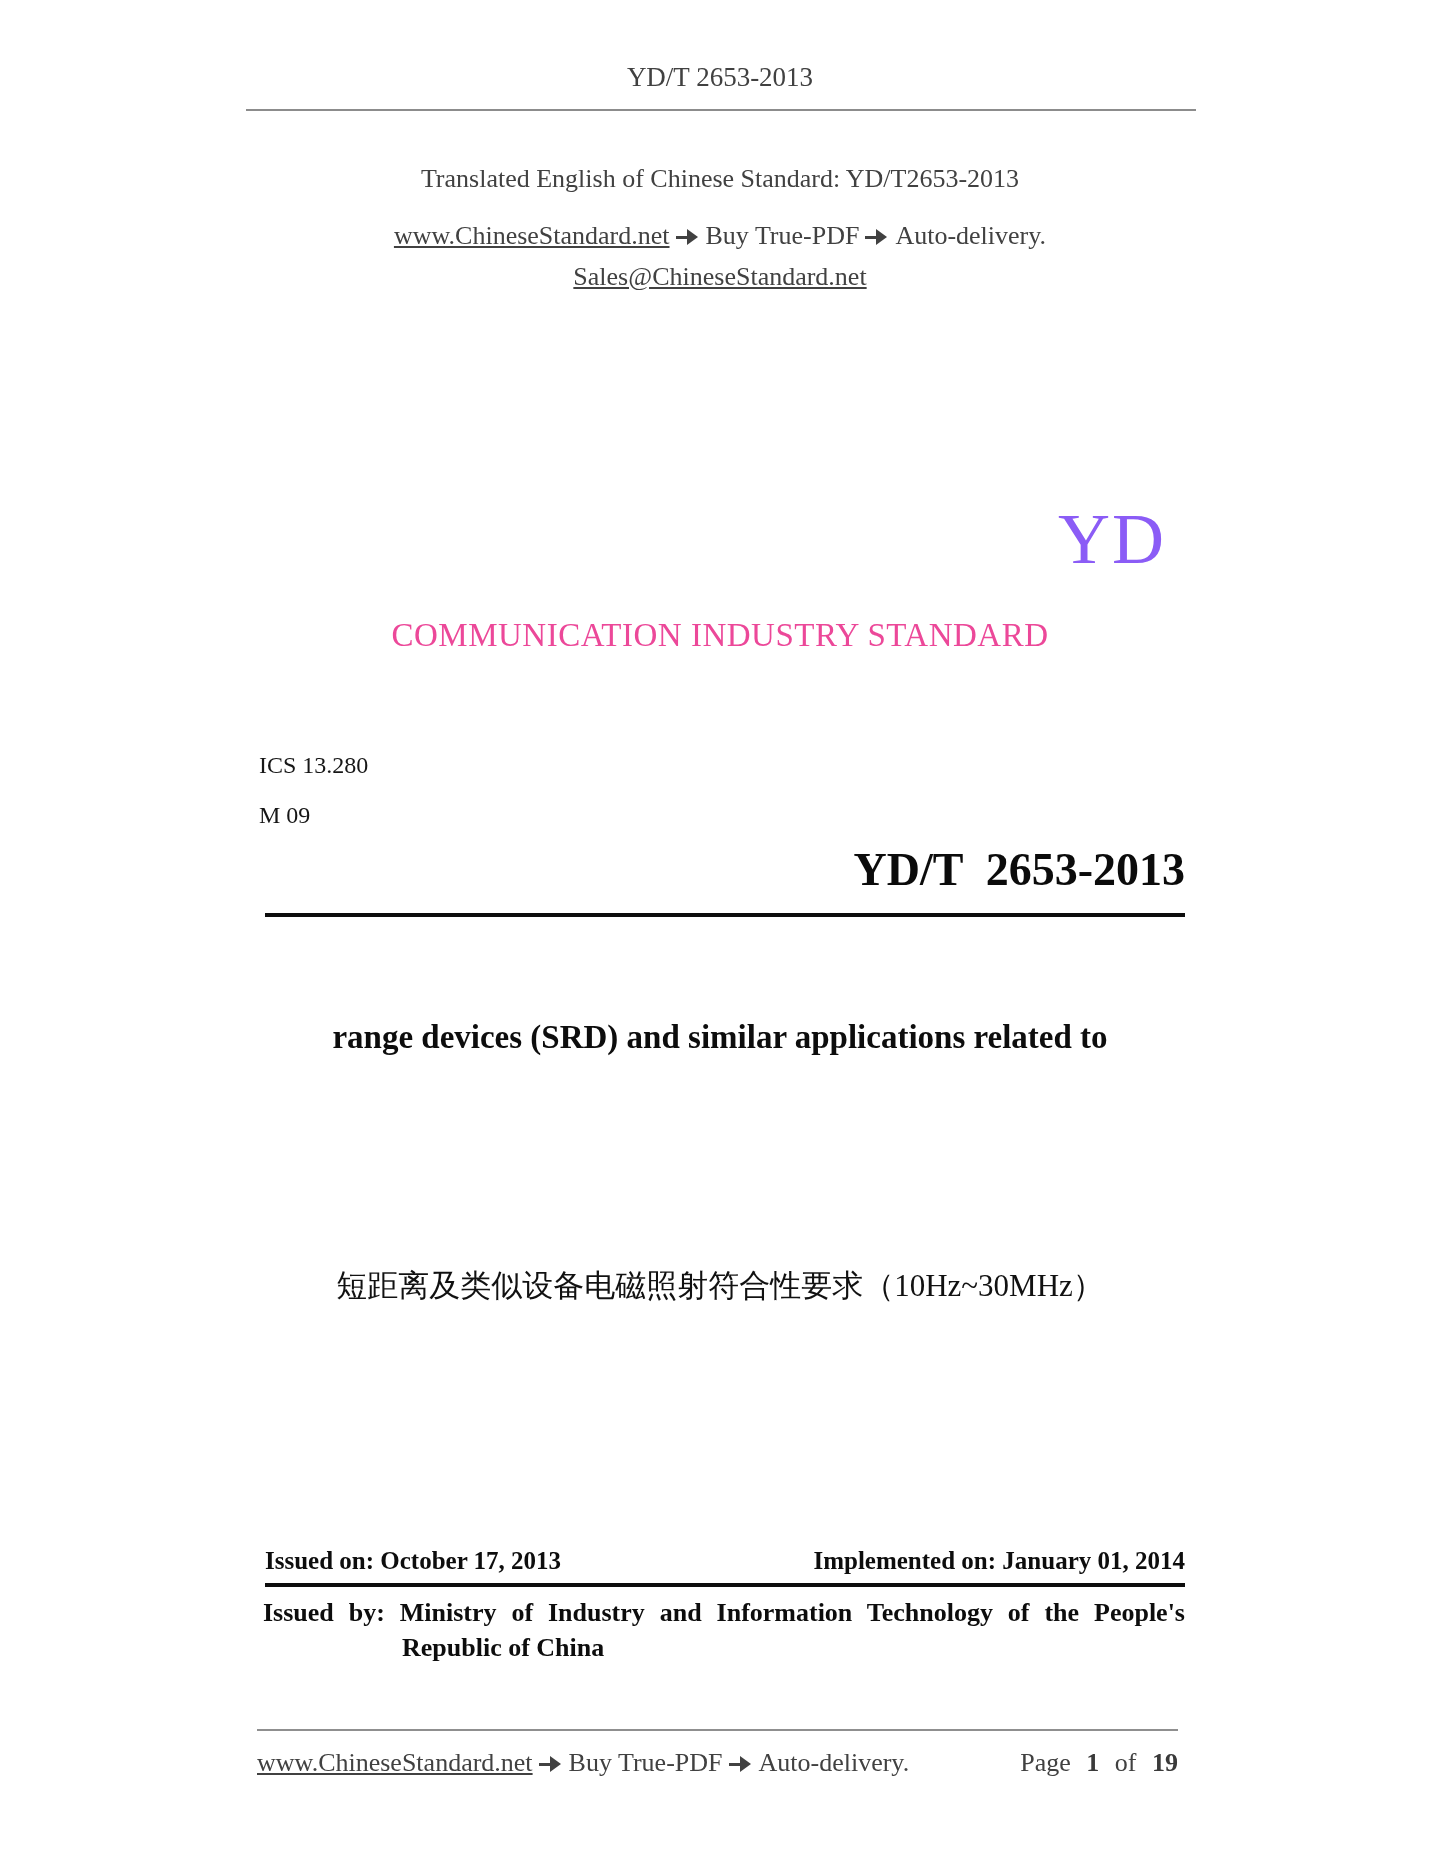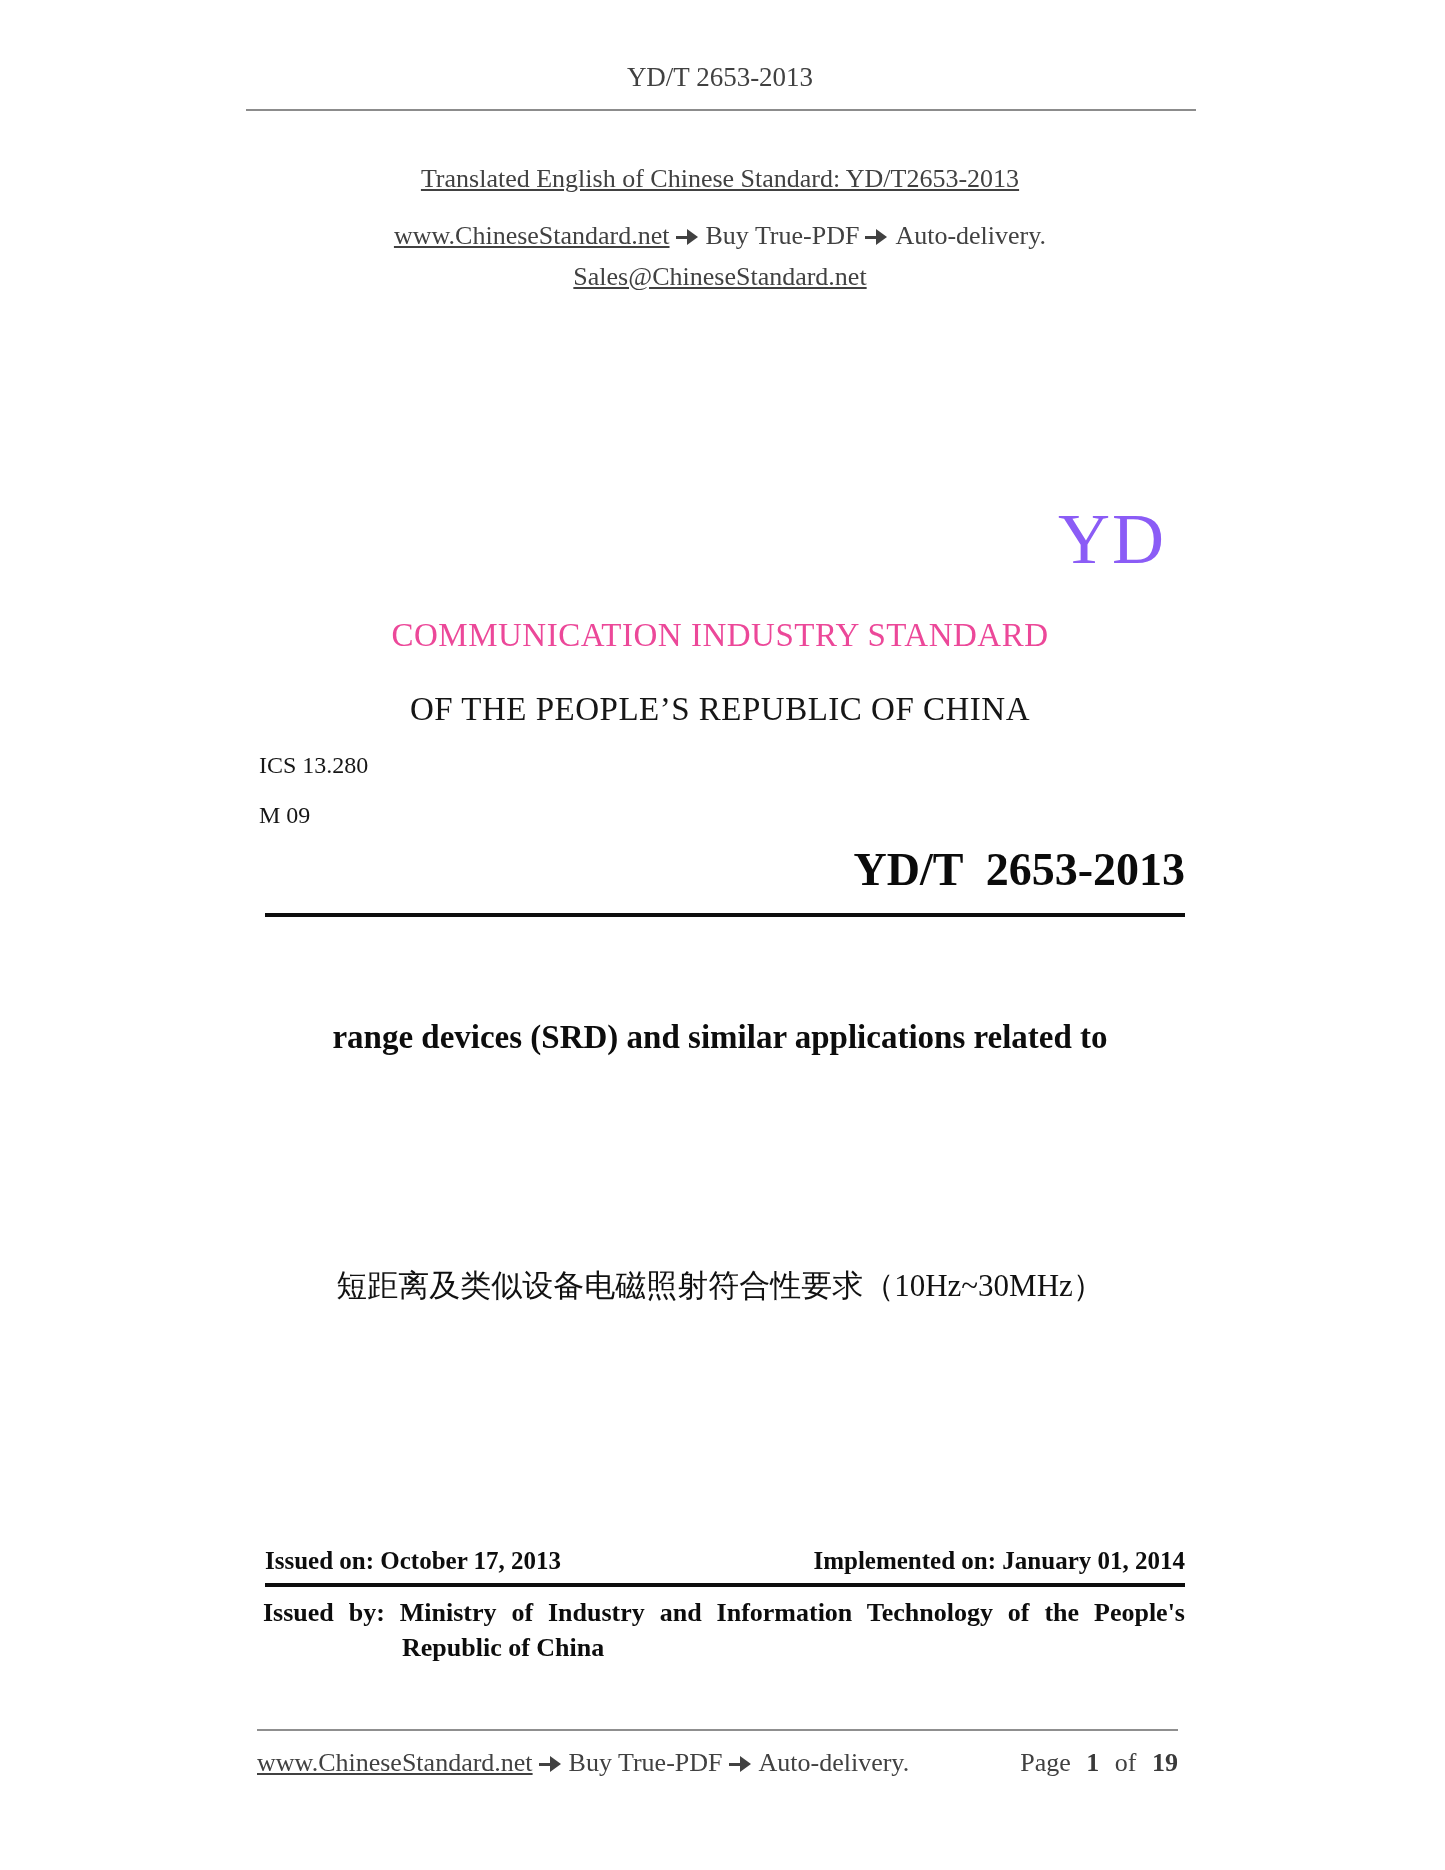--- a/index.html
+++ b/index.html
@@ -10,21 +10,21 @@
     font-family:"Liberation Serif", serif;
     color:#1a1a1a;
     overflow:hidden;
   }
   .abs{position:absolute;}
   .centered{left:245px;width:950px;text-align:center;}
   .hdr-gray{color:#414141;}
   
   .header-code{top:62px;font-size:27px;}
   .header-rule{left:246px;top:109px;width:950px;height:2px;background:#8c8c8c;}
-  .translated-line{top:164px;font-size:26px;text-decoration:underline;}
+  .translated-line{top:164px;font-size:26px;}
   .buy-line{top:221px;font-size:26px;}
   .sales-line{top:262px;font-size:26px;}
   a.link, .link{color:#414141;text-decoration:underline;cursor:pointer;}
   
   .arrow{display:inline-block;position:relative;width:24px;height:16px;margin:0 6px;vertical-align:-1px;}
   .arrow::before{content:"";position:absolute;left:0;top:6.5px;width:13px;height:3px;background:#414141;}
   .arrow::after{content:"";position:absolute;left:11px;top:0;width:0;height:0;
     border-left:11px solid #414141;border-top:8px solid transparent;border-bottom:8px solid transparent;}
   
   .yd-logo{left:1058px;top:503px;font-size:72px;line-height:1;font-weight:normal;color:#8b5cf6;letter-spacing:2px;}
@@ -68,21 +68,20 @@
     <span class="link">www.ChineseStandard.net</span><span class="arrow"></span><span>Buy True-PDF</span><span class="arrow"></span><span>Auto-delivery.</span>
   </div>
 
   <div class="abs centered hdr-gray sales-line">
     <span class="link">Sales@ChineseStandard.net</span>
   </div>
 
   <div class="abs yd-logo">YD</div>
 
   <div class="abs centered org-line1">COMMUNICATION INDUSTRY STANDARD</div>
-  <div class="abs centered org-line2">OF THE PEOPLE’S REPUBLIC OF CHINA</div>
 
   <div class="abs ics-code">ICS 13.280</div>
   <div class="abs class-code">M 09</div>
 
   <div class="abs std-number">YD/T  2653-2013</div>
   <div class="abs rule-thick rule1"></div>
 
   <div class="abs centered title-en">
     <div>range devices (SRD) and similar applications related to</div>
   </div>

